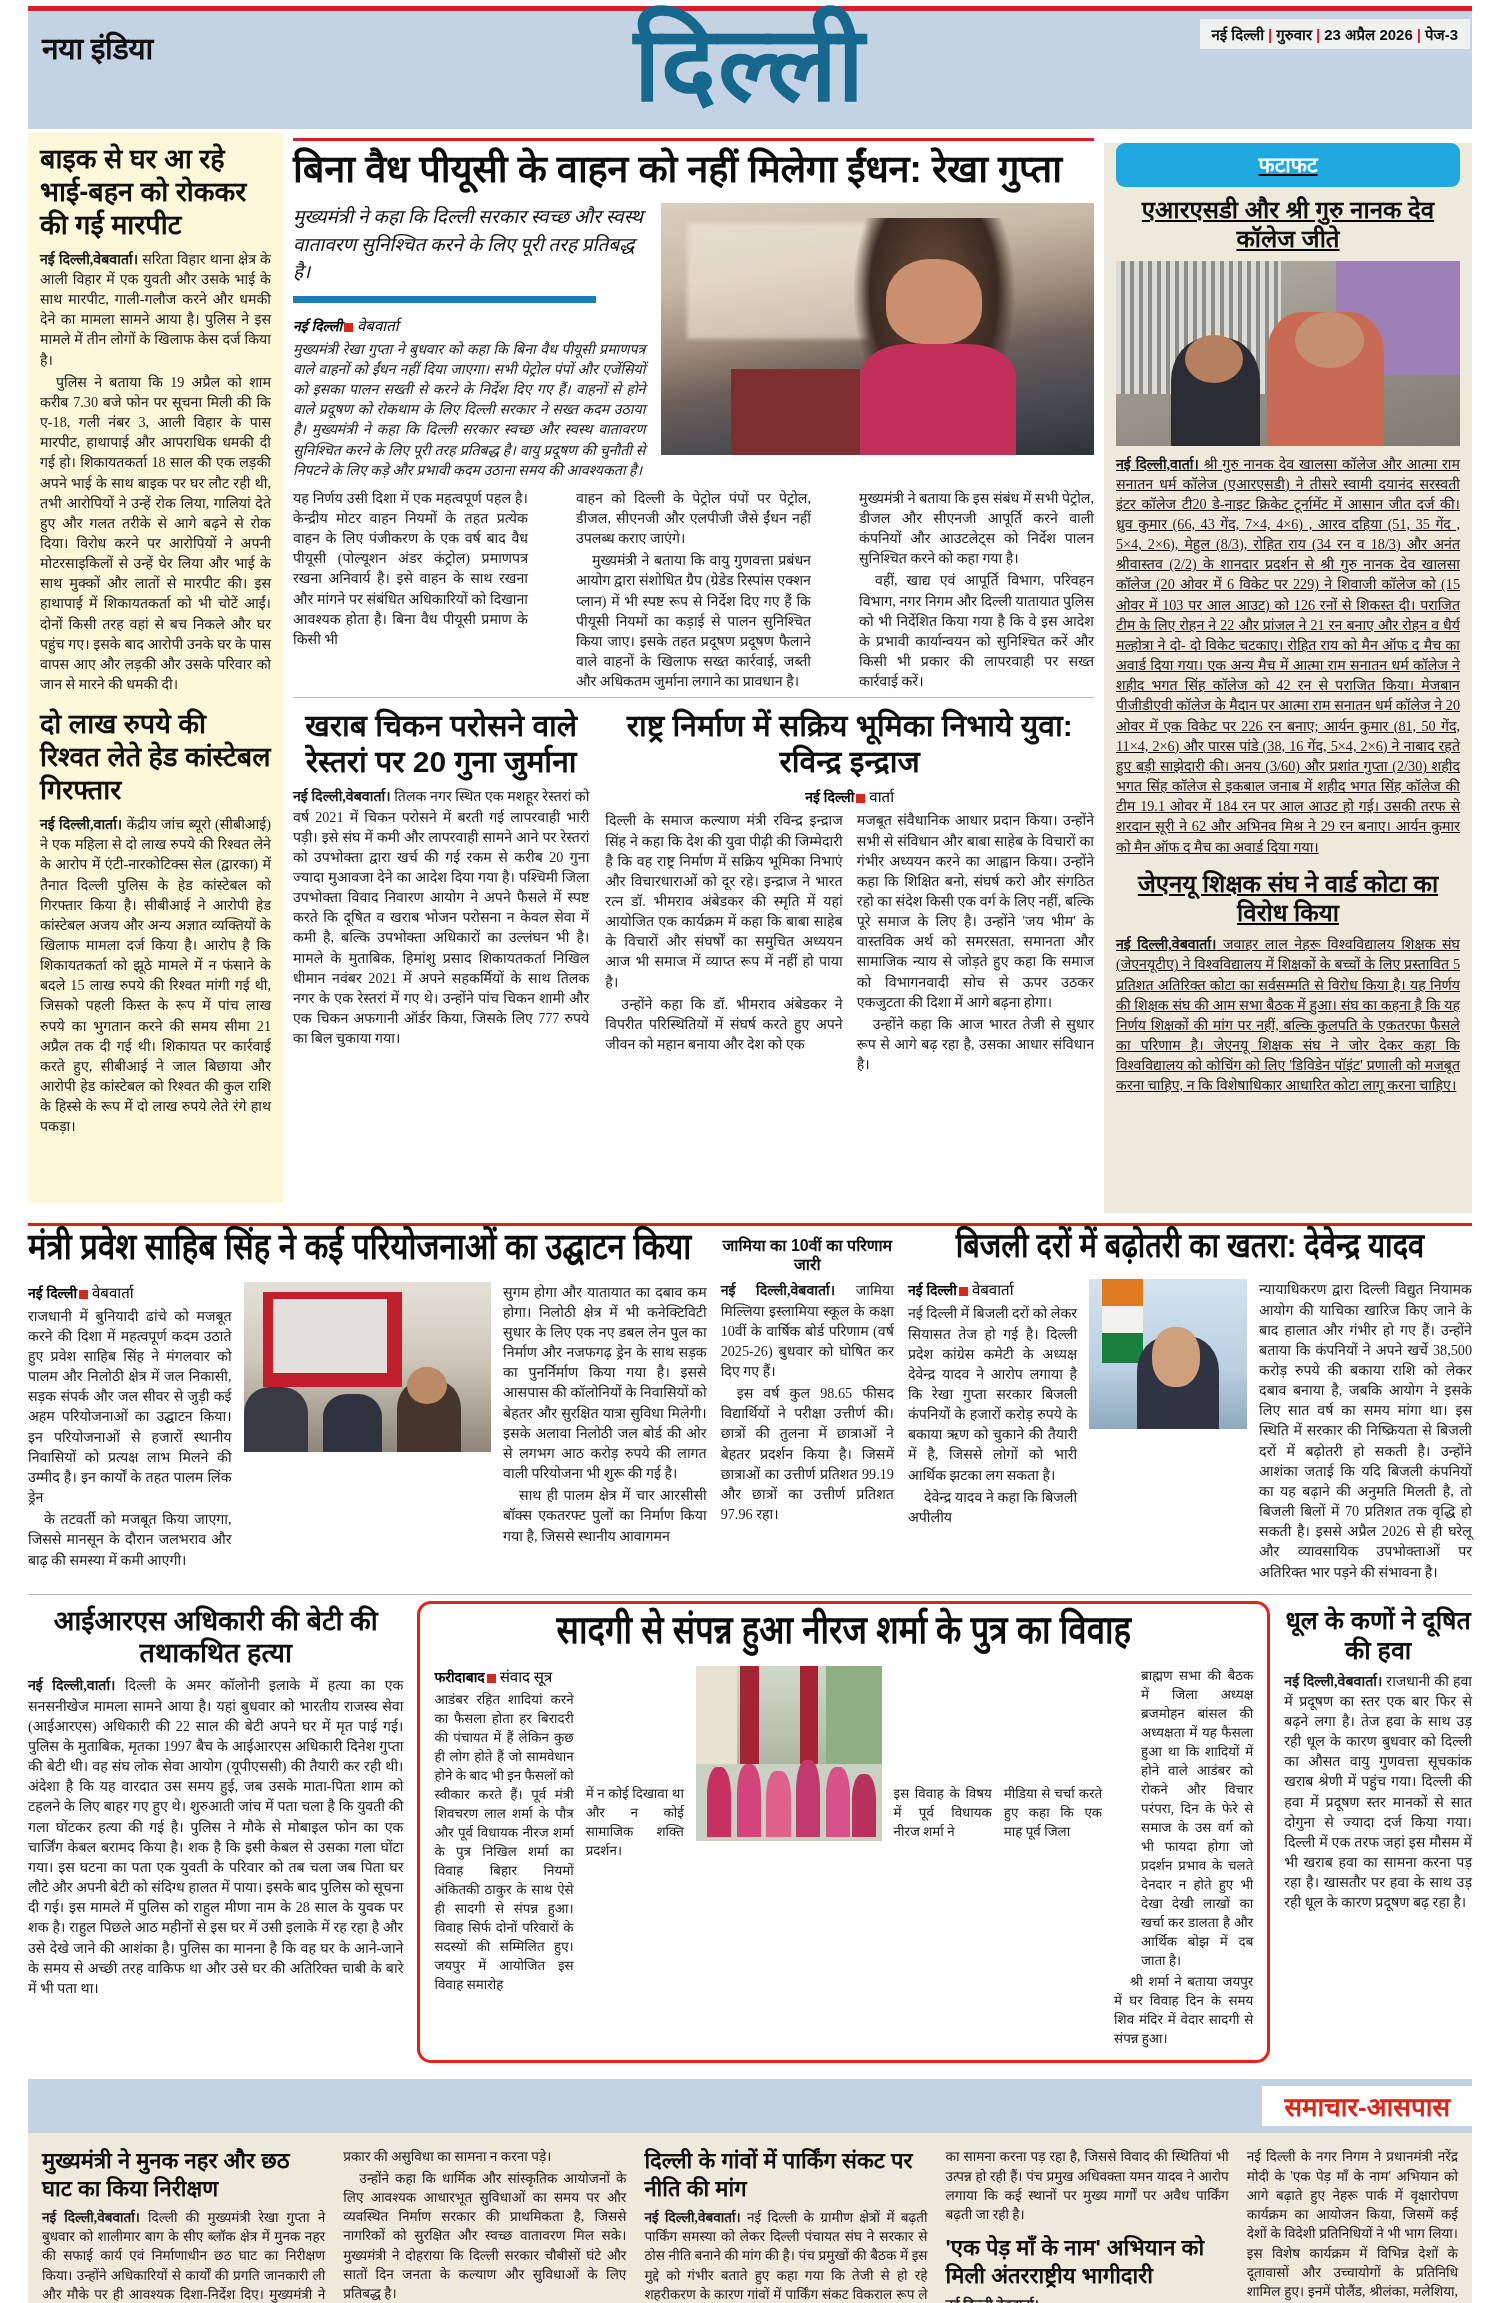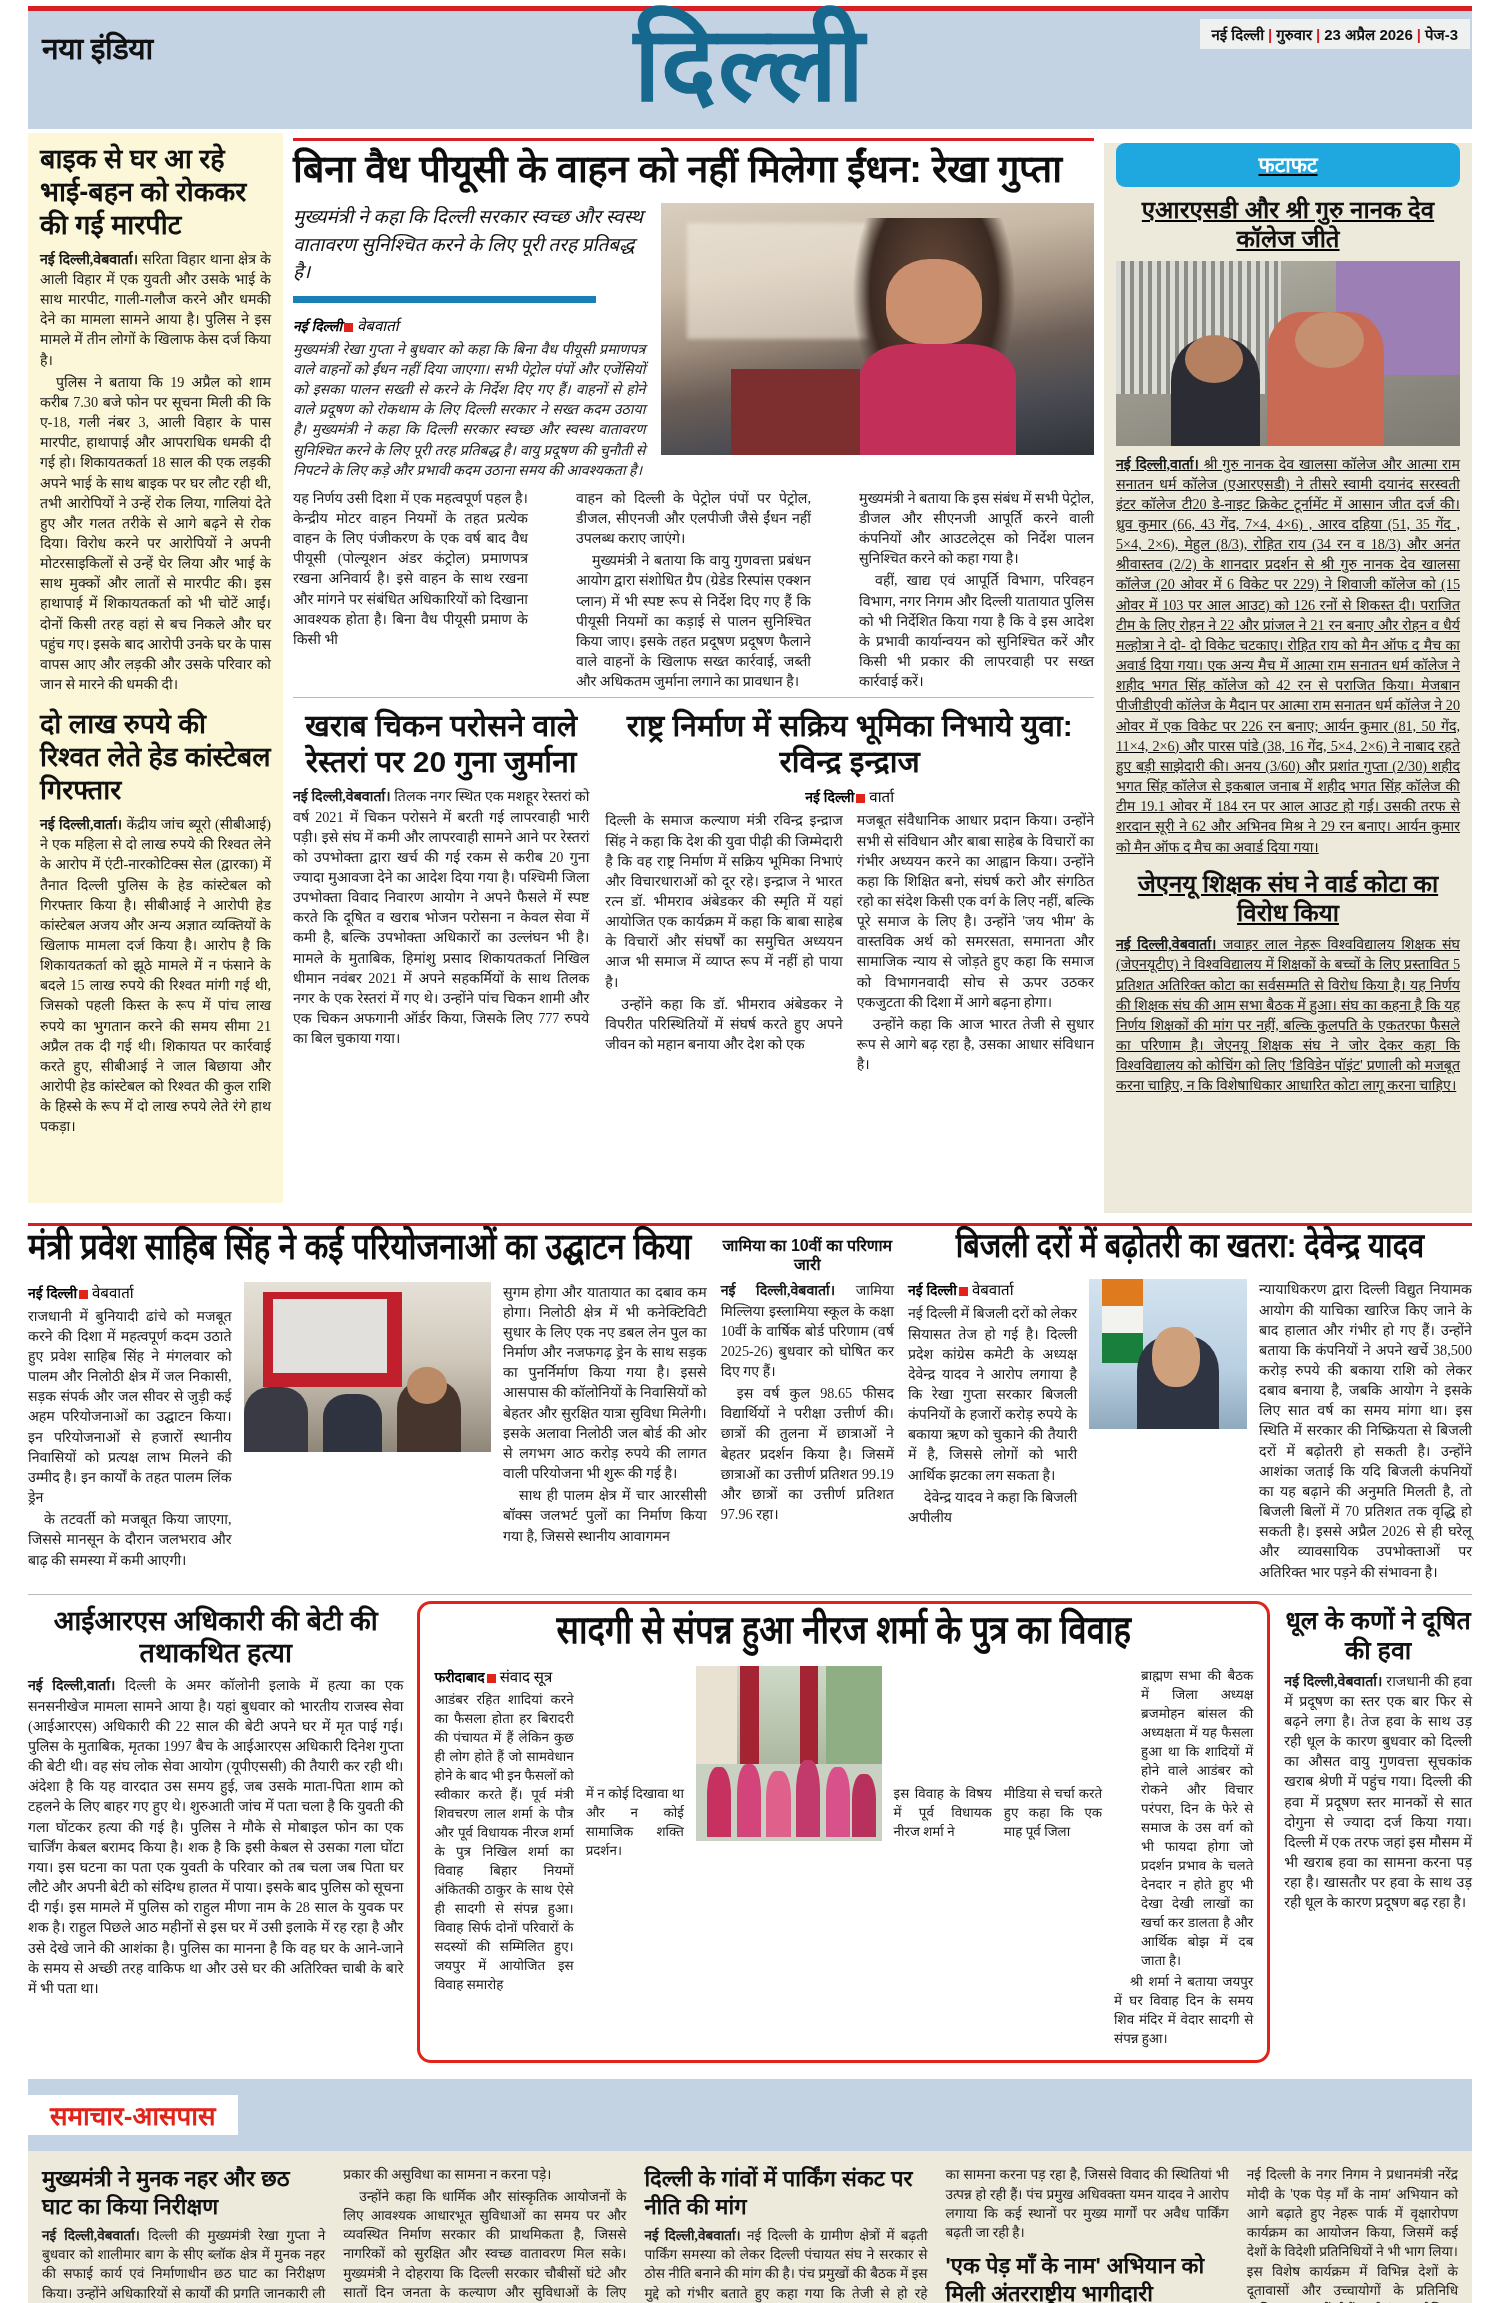--- a/index.html
+++ b/index.html
@@ -129,22 +129,22 @@
     font-size: 32px; color:#0d0d0d; line-height:1.15;
     transform: scaleY(1.18); transform-origin: left bottom;
   }
   .band-head.c { text-align:center; transform-origin: center bottom; }
 
   .redbox {
     border: 3px solid #e2231a; border-radius: 14px; padding: 10px 14px 12px;
   }
 
   .samachar-band {
-    margin: 16px 28px 0; height: 72px; background:#c3d3e4; position:relative;
-    display:flex; align-items:center; justify-content:flex-start;
+    margin: 16px 28px 0; height: 54px; background:#c3d3e4; position:relative;
+    display:flex; align-items:center; justify-content:flex-end;
   }
   .samachar-band .lbl {
     background:#ffffff; color:#e2231a;
     font-family:"Liberation Sans", sans-serif; font-weight:bold;
     font-size:26px; padding: 2px 22px;
   }
 
   .imgph { background:#c8c8c8; position:relative; overflow:hidden; }
   .imgph .tone { position:absolute; inset:0; }
 </style>
@@ -282,21 +282,21 @@
               <div style="position:absolute;left:8%;top:6%;width:56%;height:56%;background:#c11f2b;"></div>
               <div style="position:absolute;left:12%;top:10%;width:46%;height:44%;background:#e2e0dc;"></div>
               <div style="position:absolute;left:0;bottom:0;width:26%;height:38%;background:#3a3a44;border-radius:40% 40% 0 0;"></div>
               <div style="position:absolute;left:32%;bottom:0;width:24%;height:34%;background:#2f3340;border-radius:40% 40% 0 0;"></div>
               <div style="position:absolute;left:62%;bottom:0;width:26%;height:42%;background:#45352c;border-radius:40% 40% 0 0;"></div>
               <div style="position:absolute;left:66%;bottom:28%;width:16%;height:22%;background:#bb8a66;border-radius:50%;"></div>
             </div>
           </div>
           <div style="flex:0 0 30%;">
             <p class="body">सुगम होगा और यातायात का दबाव कम होगा। निलोठी क्षेत्र में भी कनेक्टिविटी सुधार के लिए एक नए डबल लेन पुल का निर्माण और नजफगढ़ ड्रेन के साथ सड़क का पुनर्निर्माण किया गया है। इससे आसपास की कॉलोनियों के निवासियों को बेहतर और सुरक्षित यात्रा सुविधा मिलेगी। इसके अलावा निलोठी जल बोर्ड की ओर से लगभग आठ करोड़ रुपये की लागत वाली परियोजना भी शुरू की गई है।</p>
-            <p class="body">साथ ही पालम क्षेत्र में चार आरसीसी बॉक्स जलभर्ट पुलों का निर्माण किया गया है, जिससे स्थानीय आवागमन</p>
+            <p class="body">साथ ही पालम क्षेत्र में चार आरसीसी बॉक्स एकतरफ्ट पुलों का निर्माण किया गया है, जिससे स्थानीय आवागमन</p>
           </div>
         </div>
       </div>
 
       <div style="flex:0 0 12%;">
         <h2 class="ctr" style="font-size:16px;">जामिया का 10वीं का परिणाम जारी</h2>
         <p class="body"><span class="dl">नई दिल्ली,वेबवार्ता।</span> <span>जामिया मिल्लिया इस्लामिया स्कूल के कक्षा 10वीं के वार्षिक बोर्ड परिणाम (वर्ष 2025-26) बुधवार को घोषित कर दिए गए हैं।</span></p>
         <p class="body">इस वर्ष कुल 98.65 फीसद विद्यार्थियों ने परीक्षा उत्तीर्ण की। छात्रों की तुलना में छात्राओं ने बेहतर प्रदर्शन किया है। जिसमें छात्राओं का उत्तीर्ण प्रतिशत 99.19 और छात्रों का उत्तीर्ण प्रतिशत 97.96 रहा।</p>
       </div>
 

